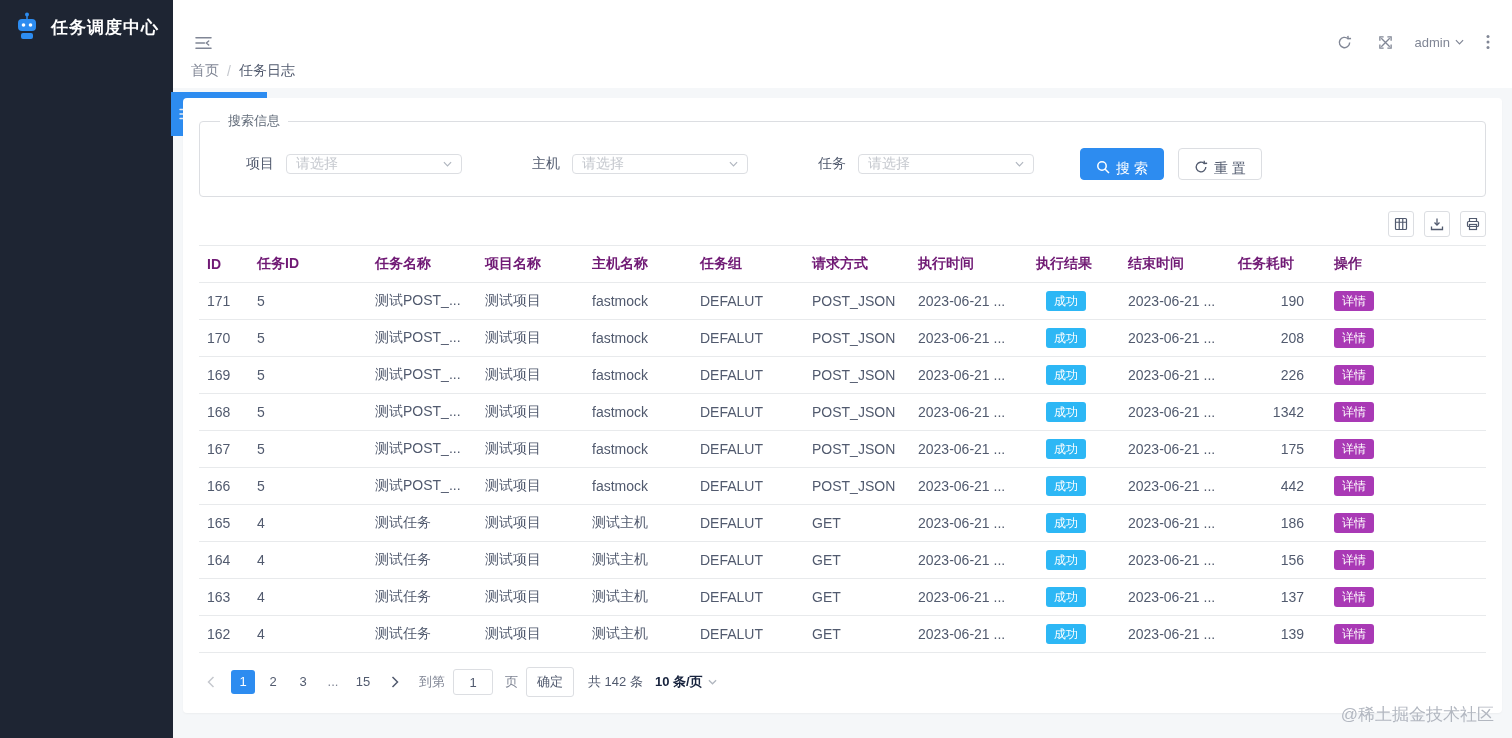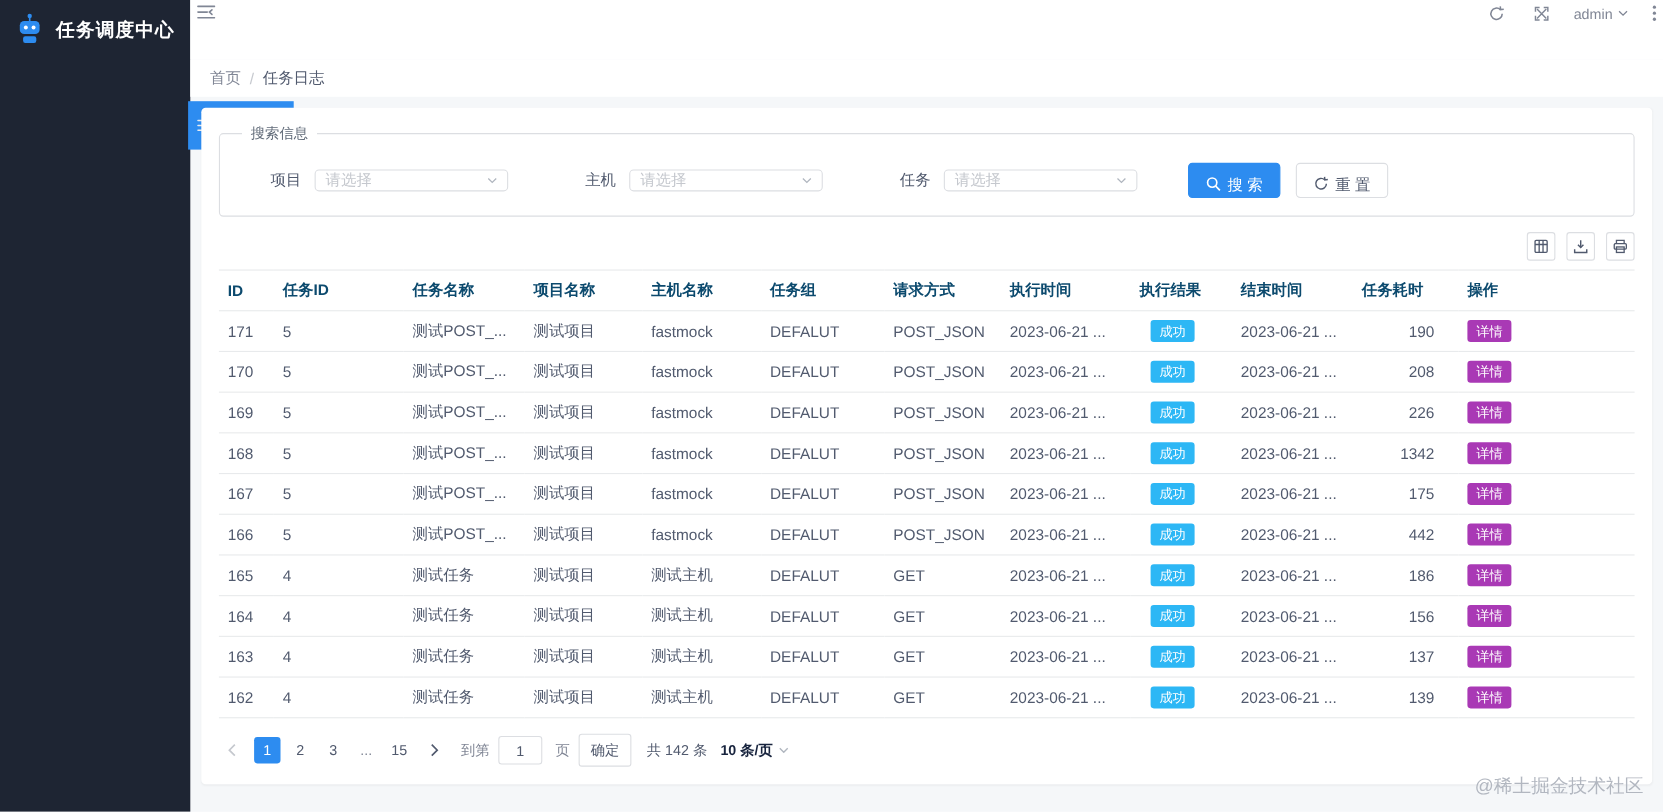--- a/index.html
+++ b/index.html
@@ -16,21 +16,21 @@
   .sidebar { width: 173px; flex-shrink: 0; background: var(--sidebar-bg, #1e2533); display: flex; flex-direction: row; }
   .logo { height: 54px; display: flex; align-items: center; gap: 9px; padding: 0 12px; }
   .logo-title { color: #fff; font-size: 17px; font-weight: bold; letter-spacing: 1px; white-space: nowrap; }
   .menu { margin-top: 4px; }
   .menu-item { height: 44px; display: flex; align-items: center; gap: 10px; padding: 0 8px; color: #e8ecf2; font-size: 14px; cursor: pointer; white-space: nowrap; }
   .menu-item .mi-icon { display: flex; align-items: center; color: #e8ecf2; }
   .menu-item.active { background: var(--accent, #2d8cf0); color: #fff; }
 
   
   .main { flex: 1; min-width: 0; display: flex; flex-direction: column; position: relative; }
-  .topbar { height: 54px; background: #fff; display: flex; align-items: flex-start; justify-content: space-between; padding: 0 2px; gap: 16px; }
+  .topbar { height: 54px; background: #fff; display: flex; align-items: flex-end; justify-content: space-between; padding: 0 18px; gap: 16px; }
   .icon-btn { background: none; border: none; color: #808695; display: flex; align-items: center; cursor: pointer; padding: 4px; }
   .topbar-right { display: flex; align-items: center; gap: 18px; }
   .user { display: flex; align-items: center; gap: 5px; color: #808695; font-size: 13px; cursor: pointer; }
   .user .caret { display: flex; color: #808695; }
 
   .breadcrumb { height: 34px; background: #fff; display: flex; align-items: center; gap: 8px; padding: 0 18px; font-size: 14px; }
   .bc-home { color: #808695; cursor: pointer; }
   .bc-div { color: #c5c8ce; }
   .bc-cur { color: #515a6e; }
 
@@ -50,21 +50,21 @@
   .btn-primary { background: var(--accent, #2d8cf0); border: 1px solid var(--accent, #2d8cf0); color: #fff; margin-left: 4px; }
   .btn-default { background: #fff; border: 1px solid #dcdee2; color: #515a6e; margin-left: 14px; }
   .btn-icon { display: flex; align-items: center; }
 
   
   .toolbar { display: flex; justify-content: flex-end; gap: 10px; margin: 14px 0 8px; }
   .tool-btn { width: 26px; height: 26px; border: 1px solid #dcdee2; border-radius: 3px; background: #fff; color: #515a6e; display: flex; align-items: center; justify-content: center; cursor: pointer; }
 
   
   .log-table { width: 100%; border-collapse: collapse; table-layout: fixed; }
-  .log-table th { text-align: left; font-weight: bold; font-size: 14px; color: #0c4a6e; padding: 9px 8px; border-top: 1px solid #e8eaec; border-bottom: 1px solid #e8eaec; white-space: nowrap; overflow: hidden; }
+  .log-table th { text-align: left; font-weight: bold; font-size: 14px; color: #701a75; padding: 9px 8px; border-top: 1px solid #e8eaec; border-bottom: 1px solid #e8eaec; white-space: nowrap; overflow: hidden; }
   .log-table td { font-size: 14px; color: #515a6e; padding: 8px 8px; border-bottom: 1px solid #e8eaec; white-space: nowrap; overflow: hidden; text-overflow: ellipsis; }
   .col-right { text-align: right !important; padding-right: 22px !important; }
   .badge { display: inline-block; padding: 2px 8px; border-radius: 3px; color: #fff; font-size: 12px; line-height: 16px; }
   .badge-success { background: var(--success-badge, #2db7f5); margin-left: 10px; }
   .badge-detail { background: var(--detail-badge, #a939b5); cursor: pointer; }
 
   
   .pagination { display: flex; align-items: center; gap: 8px; margin-top: 14px; font-size: 13px; color: #515a6e; }
   .page-btn { width: 24px; height: 24px; background: none; border: none; display: flex; align-items: center; justify-content: center; cursor: pointer; color: #515a6e; }
   .page-btn.prev { color: #c5c8ce; }

